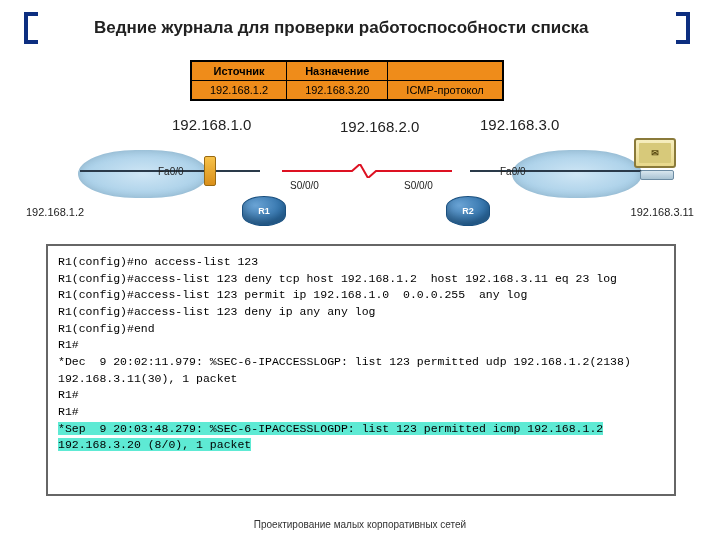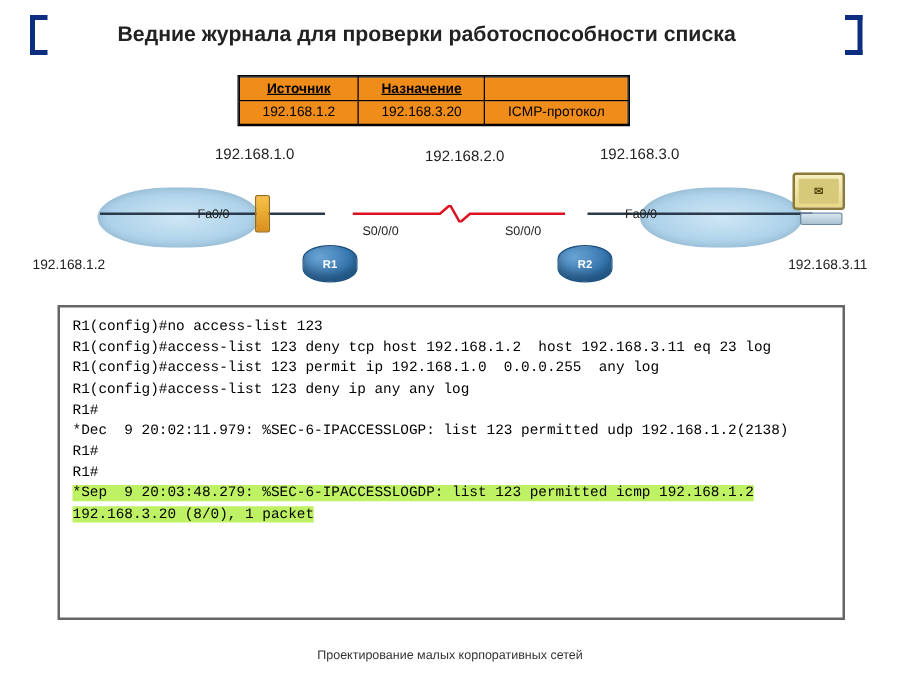--- a/index.html
+++ b/index.html
@@ -42,21 +42,21 @@
     left: 190px;
     border: 1px solid #000;
   }
   .table-wrap table { border-collapse: collapse; }
   .table-wrap th, .table-wrap td {
     border: 1px solid #000;
     padding: 3px 18px;
     font-size: 11px;
     text-align: center;
   }
-  .table-wrap th { background: #ef8c1a; font-weight: 700; text-decoration: underline; }
+  .table-wrap th { background: #ef8c1a; font-weight: 700; }
   .table-wrap td { background: #ef8c1a; font-weight: 400; }
 
   .diagram {
     position: absolute;
     top: 108px;
     left: 50px;
     right: 50px;
     height: 115px;
   }
   .cloud-left, .cloud-right {
@@ -144,40 +144,40 @@
   .link-solid { background: #2a3a4a; }
   .link-red   { background: transparent; }
   .link-red svg { position: absolute; left: 0; top: -6px; }
 
   .dlabel {
     position: absolute;
     font-size: 10px;
     color: #222;
     white-space: nowrap;
   }
-  .subnet { font-size: 12px; }
+  .subnet { font-size: 15px; }
   .ipaddr { font-size: 11px; }
 
   .terminal {
     position: absolute;
     top: 228px;
     left: 46px;
     right: 44px;
     bottom: 44px;
     border: 2px solid #666;
     background: #fff;
     font-family: "Courier New", Courier, monospace;
     font-size: 11.5px;
     line-height: 1.45;
     padding: 8px 10px;
     overflow: hidden;
     margin-top: 16px;
   }
   .terminal .line { white-space: pre-wrap; }
-  .terminal .hl { background: #bef264; display: inline; }
+  .terminal .hl { background: #5eead4; display: inline; }
 
   .footer {
     position: absolute;
     bottom: 10px;
     left: 0;
     right: 0;
     text-align: center;
     font-size: 10px;
     color: #333;
   }
@@ -250,23 +250,25 @@
   <div class="dlabel ipaddr" style="left:-24px;top:98px">192.168.1.2</div>
   <div class="dlabel ipaddr" style="right:-24px;top:98px">192.168.3.11</div>
 </div>
 
 <div class="terminal">
   <div id="term-lines">
       <div class="line">R1(config)#no access-list 123</div>
       <div class="line">R1(config)#access-list 123 deny tcp host 192.168.1.2  host 192.168.3.11 eq 23 log</div>
       <div class="line">R1(config)#access-list 123 permit ip 192.168.1.0  0.0.0.255  any log</div>
       <div class="line">R1(config)#access-list 123 deny ip any any log</div>
+      <div class="line">R1(config)#end</div>
       <div class="line">R1#</div>
       <div class="line"></div>
       <div class="line">*Dec  9 20:02:11.979: %SEC-6-IPACCESSLOGP: list 123 permitted udp 192.168.1.2(2138)</div>
+      <div class="line">192.168.3.11(30), 1 packet</div>
       <div class="line">R1#</div>
       <div class="line">R1#</div>
     </div>
   <div class="line"><span class="hl">*Sep  9 20:03:48.279: %SEC-6-IPACCESSLOGDP: list 123 permitted icmp 192.168.1.2</span></div>
   <div class="line"><span class="hl">192.168.3.20 (8/0), 1 packet</span></div>
 </div>
 
 <div class="footer">Проектирование малых корпоративных сетей</div>
 
 </body></html>

